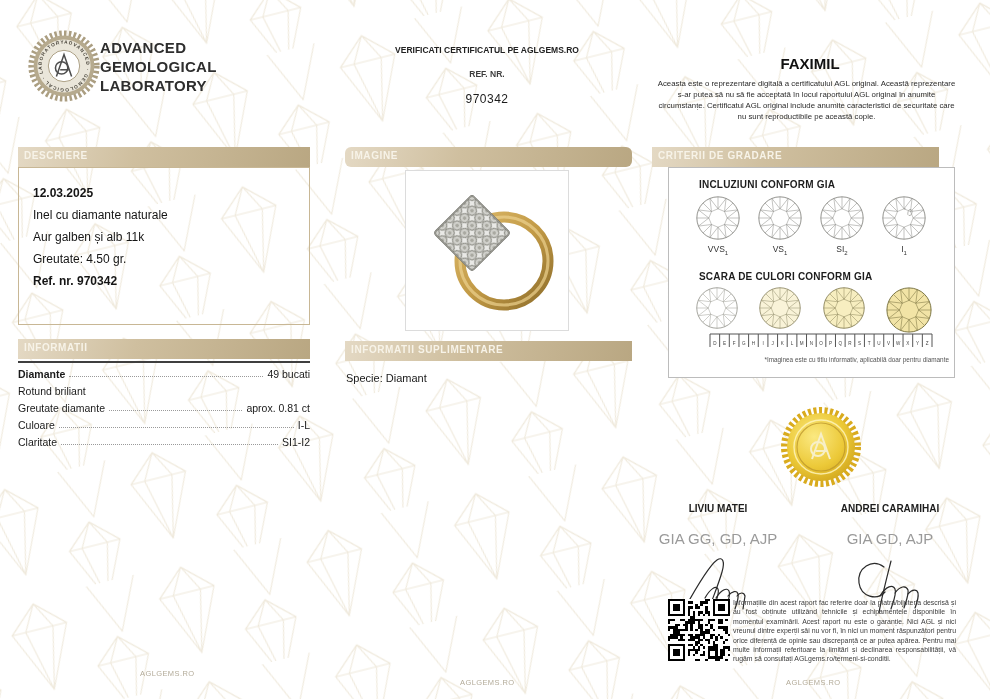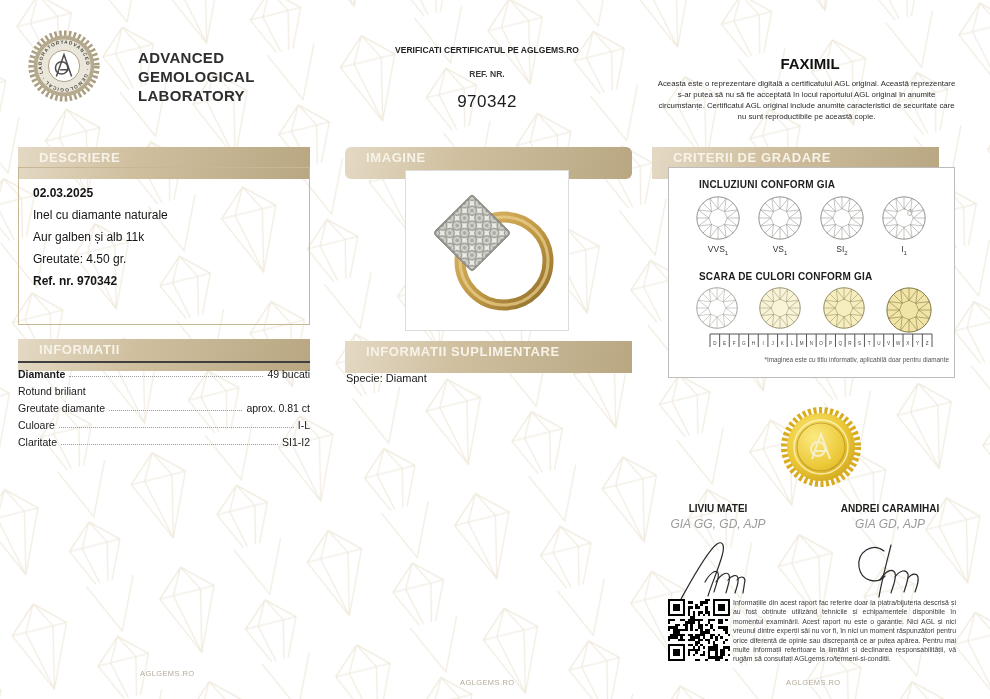--- a/index.html
+++ b/index.html
@@ -1,49 +1,49 @@
 <!DOCTYPE html>
 <html><head>
 <meta charset="utf-8">
 <style>
   html,body{margin:0;padding:0;}
   body{font-family:"Liberation Sans", sans-serif; background:#ffffff;}
   .page{position:relative;width:990px;height:699px;background:#fff;overflow:hidden;}
   .wm{position:absolute;left:0;top:0;width:990px;height:699px;z-index:0;}
   .layer{position:absolute;z-index:1;}
-  .bar{position:absolute;z-index:1;height:32px;box-sizing:border-box;
+  .bar{position:absolute;z-index:1;height:20px;box-sizing:border-box;
        background:linear-gradient(105deg,#e4d9c4 0%,#cfbf9f 40%,#b9a782 100%);
-       color:#f7f3e8;font-weight:bold;font-size:13px;letter-spacing:.6px;
-       padding:3px 0 0 21px;text-transform:uppercase;}
+       color:#f7f3e8;font-weight:bold;font-size:10px;letter-spacing:.6px;
+       padding:3px 0 0 6px;text-transform:uppercase;}
   .box{position:absolute;z-index:1;box-sizing:border-box;}
   .desc-box{border:1px solid #c8b795;background:transparent;padding:14px 14px;}
   .desc-line{font-size:12px;color:#151515;line-height:22px;}
   .bold{font-weight:bold;}
   .logo-text{font-size:15px;color:#2e2e2e;line-height:19px;font-weight:600;letter-spacing:.3px;}
   .c-text{position:absolute;z-index:1;text-align:center;}
   .small-bold{font-size:8.5px;font-weight:bold;color:#222;}
-  .refnum{font-size:17px;color:#1c1c1c;letter-spacing:.5px;}
+  .refnum{font-size:12px;color:#1c1c1c;letter-spacing:.5px;}
   .fax-title{font-size:15px;font-weight:bold;color:#111;}
   .fax-body{font-size:7.8px;line-height:11px;color:#2b2b2b;text-align:center;}
   .info-table{position:absolute;z-index:1;border-top:2px solid #3f3f3f;font-size:10.5px;color:#1a1a1a;}
   .irow{display:flex;align-items:flex-end;height:17px;}
   .irow .lab{white-space:nowrap;}
   .irow .dots{flex:1;border-bottom:1.5px dotted #9a9a9a;margin:0 4px 3px 4px;}
   .irow .nodots{flex:1;}
   .irow .val{white-space:nowrap;}
   .ring-box{border:1px solid #dcdcdc;background:#fff;}
   .crit-box{border:1px solid #bcbcbc;background:#fff;}
   .crit-h{position:absolute;font-size:10px;font-weight:bold;color:#1d1d1d;letter-spacing:.2px;}
   .gemrow{position:absolute;display:flex;justify-content:space-between;}
   .gemlabels{position:absolute;display:flex;justify-content:space-between;font-size:8.5px;color:#333;}
   .gemlabels span{width:46px;text-align:center;}
   .gemlabels sub{font-size:6px;}
   .footnote{position:absolute;font-size:6.4px;color:#555;text-align:right;}
   .sig-name{font-size:10px;font-weight:bold;color:#1c1c1c;text-align:center;}
-  .sig-cred{font-size:12px;color:#9a9a9a;text-align:center;margin-top:3px;font-style:italic;}
+  .sig-cred{font-size:15px;color:#9a9a9a;text-align:center;margin-top:16px;}
   .disclaimer{position:absolute;z-index:1;font-size:6.9px;line-height:9.4px;color:#3a3a3a;text-align:justify;}
   .footer-t{position:absolute;z-index:1;font-size:7.5px;color:#b3ab99;letter-spacing:.4px;}
   .specie{position:absolute;z-index:1;font-size:11px;color:#1a1a1a;}
 </style>
 </head>
 <body>
 
 <div class="page">
 
   <svg class="wm">
@@ -69,36 +69,36 @@
     <text font-size="5" fill="#4a463c" letter-spacing="1.1" font-weight="bold">
       <textPath href="#tcirc">ADVANCED · GEMOLOGICAL · LABORATORY ·</textPath>
     </text>
     <circle r="16.5" fill="#ffffff" stroke="#a99c80" stroke-width="1"></circle>
     <g fill="none" stroke="#4d4d4d" stroke-width="1.6">
       <path d="M-8,11 L0,-12 L8,11"></path>
       <circle cx="-2.5" cy="2" r="6.5"></circle>
       <path d="M-4,4 L5,4"></path>
     </g>
   </svg>
-  <div class="layer logo-text" style="left:100px;top:48px;margin-left:38px;">
+  <div class="layer logo-text" style="left:100px;top:38px;">
     <div>ADVANCED</div>
     <div>GEMOLOGICAL</div>
     <div>LABORATORY</div>
   </div>
 
   <div class="c-text small-bold" style="left:337px;top:69px;width:300px;color:#3d3d3d;">REF. NR.</div>
   <div class="c-text small-bold" style="left:337px;top:45px;width:300px;">VERIFICATI CERTIFICATUL PE AGLGEMS.RO</div>
   <div class="c-text refnum" style="left:337px;top:92px;width:300px;">970342</div>
 
   <div class="c-text fax-body" style="left:655px;top:78px;width:303px;">Aceasta este o reprezentare digitală a certificatului AGL original. Această reprezentare s-ar putea să nu să fie acceptată în locul raportului AGL original în anumite circumstanțe. Certificatul AGL original include anumite caracteristici de securitate care nu sunt reproductibile pe această copie.</div>
   <div class="c-text fax-title" style="left:660px;top:55px;width:300px;">FAXIMIL</div>
 
   <div class="bar" style="left:18px;top:147px;width:292px;">DESCRIERE</div>
   <div class="box desc-box" style="left:18px;top:167px;width:292px;height:158px;">
-    <div class="desc-line bold">02.03.2025</div>
+    <div class="desc-line bold">12.03.2025</div>
     <div class="desc-line">Inel cu diamante naturale</div>
     <div class="desc-line">Aur galben și alb 11k</div>
     <div class="desc-line">Greutate: 4.50 gr.</div>
     <div class="desc-line bold">Ref. nr. 970342</div>
   </div>
 
   <div class="bar" style="left:18px;top:339px;width:292px;">INFORMATII</div>
   <div class="info-table" style="left:18px;top:361px;width:292px;text-align:right;">
     <div class="irow">
       <span class="lab bold">Diamante</span>

